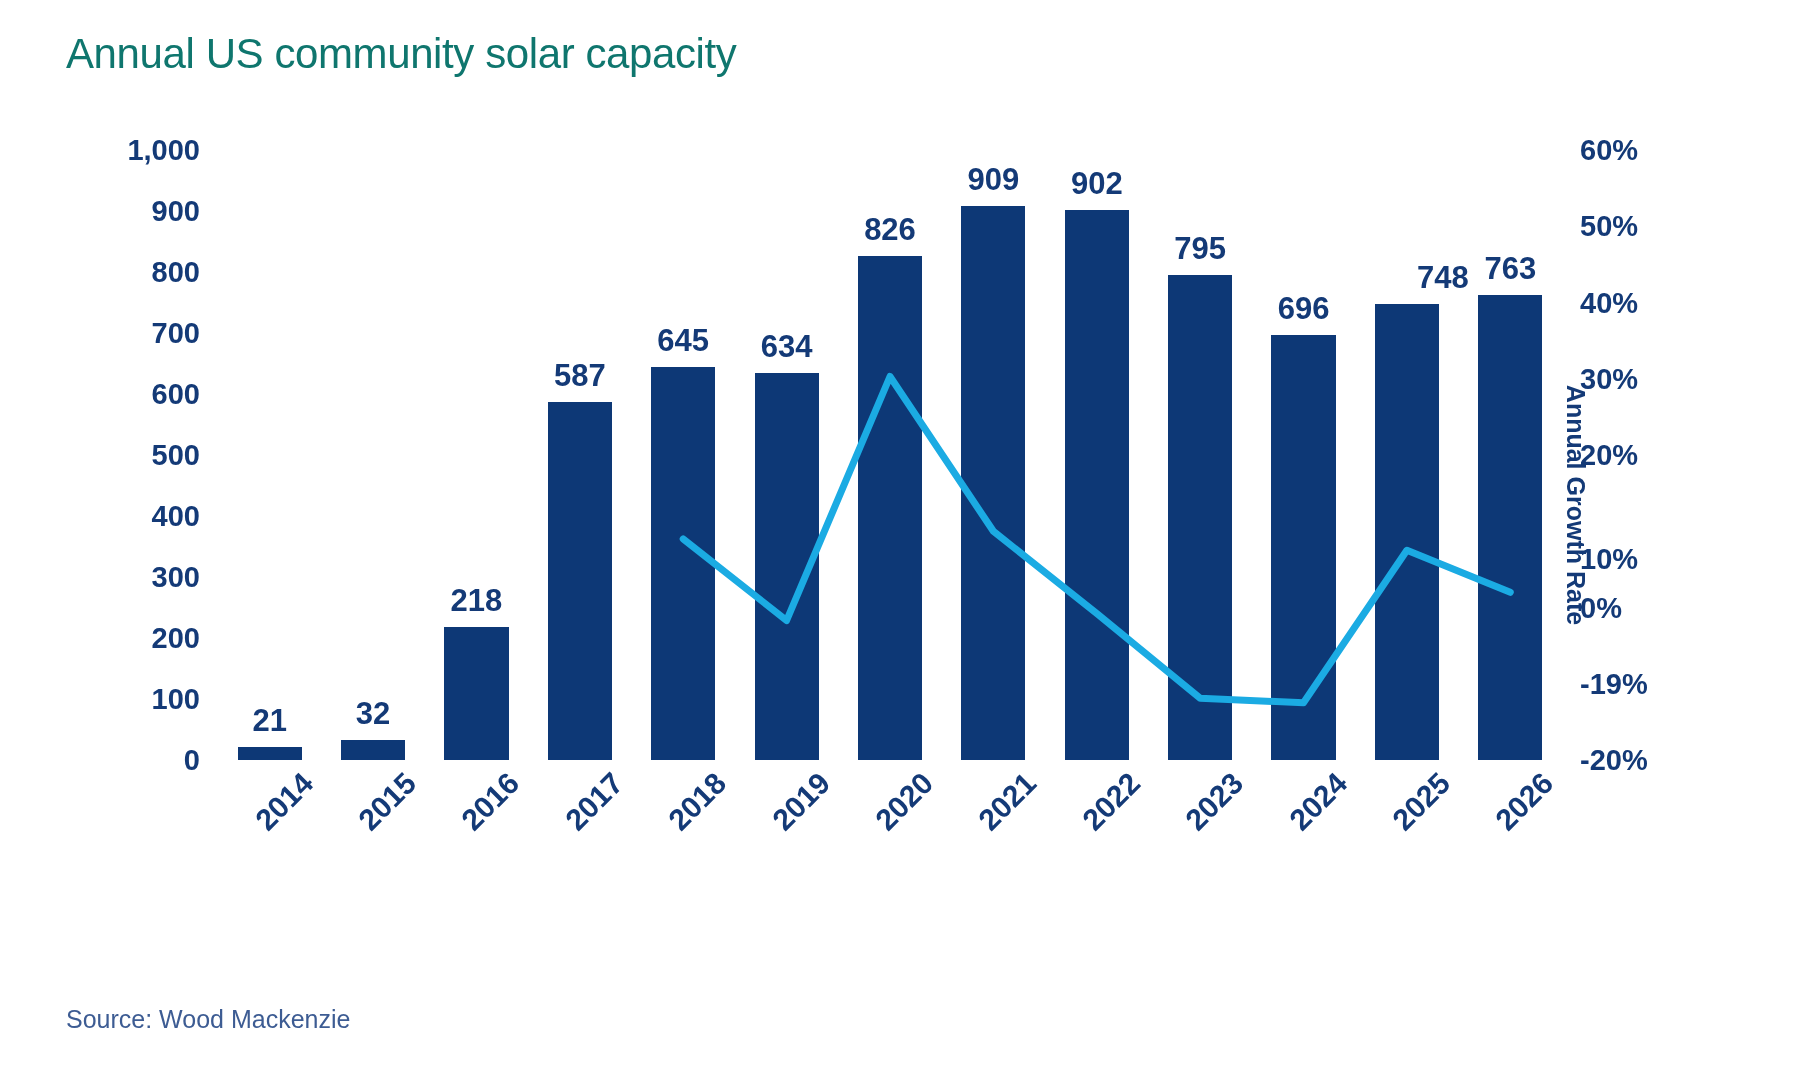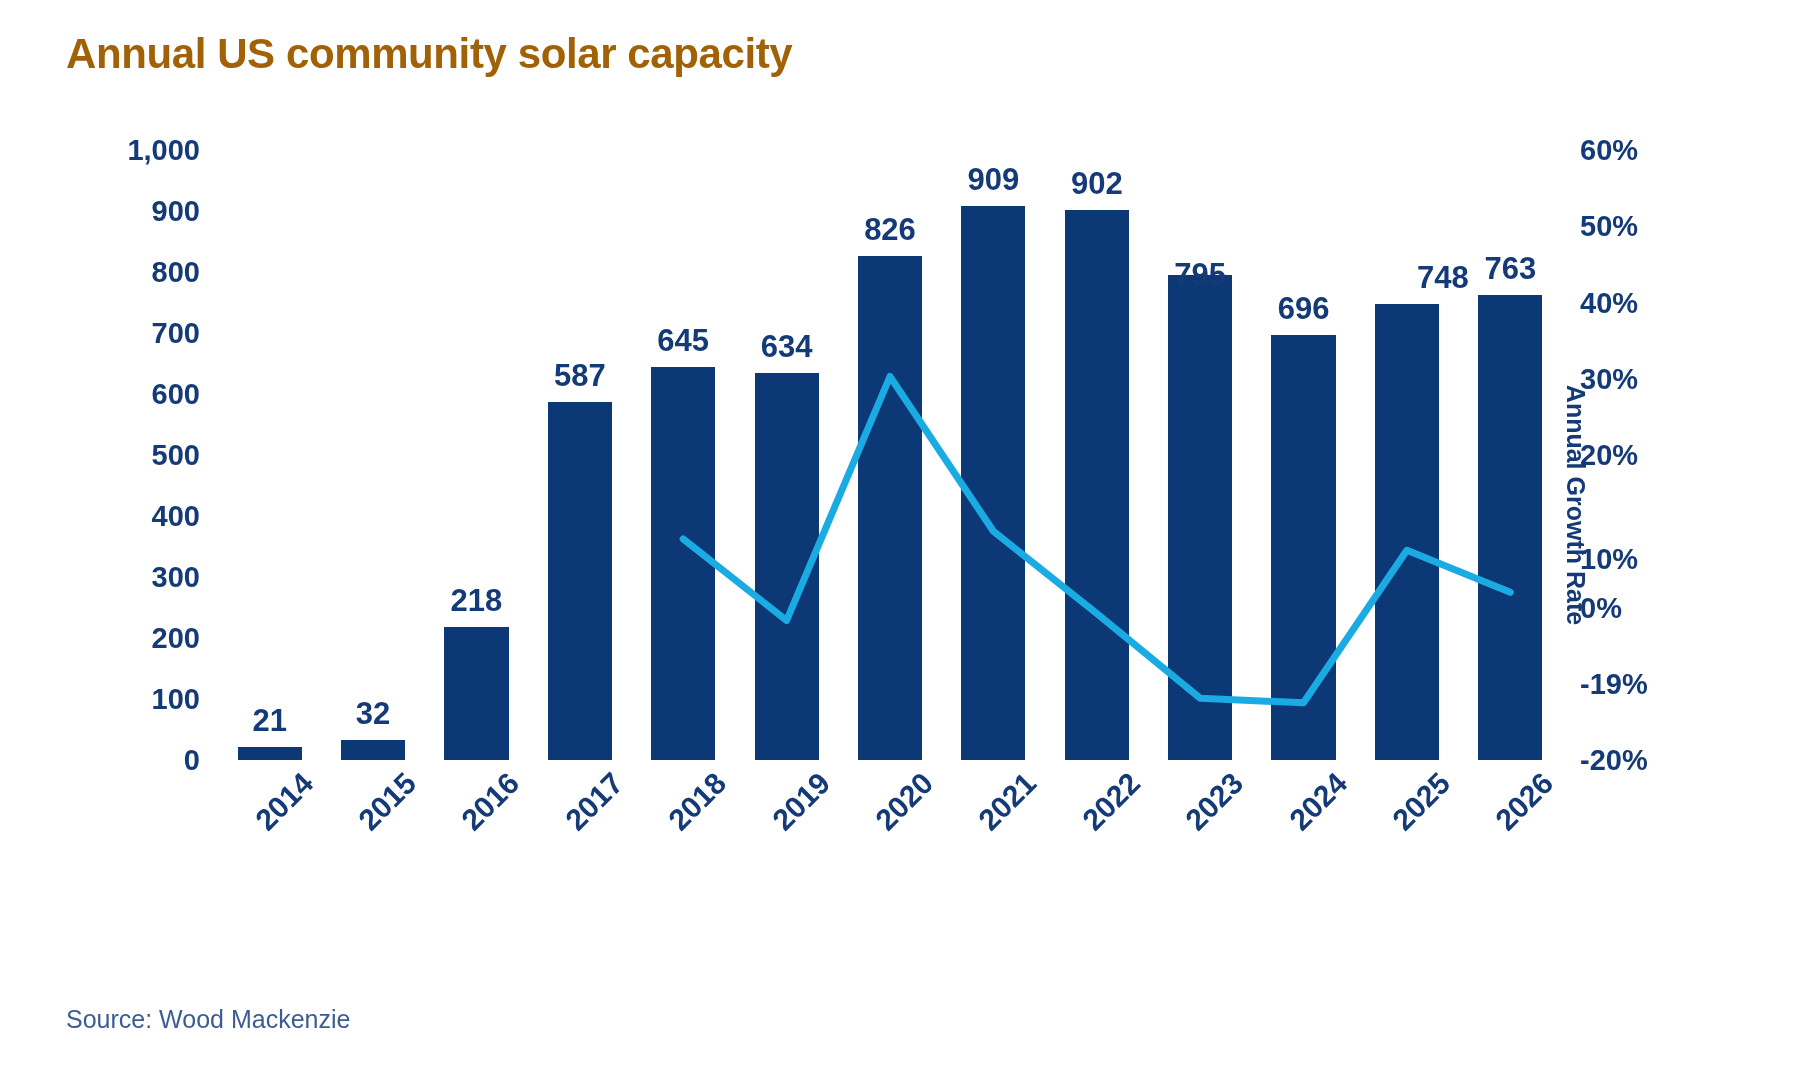--- a/index.html
+++ b/index.html
@@ -20,22 +20,22 @@
     inset: 0;
     background: #ffffff;
   }
 
   
   .chart-title {
     position: absolute;
     left: 66px;
     top: 30px;
     font-size: 42px;
-    font-weight: bold;
-    color: #a16207;
+    font-weight: normal;
+    color: #0f766e;
     letter-spacing: -0.4px;
     white-space: nowrap;
   }
 
   
   .plot-area {
     position: absolute;
     left: 218px;
     top: 150px;
     width: 1344px;
@@ -181,21 +181,21 @@
     <div id="bar-labels">
         <div class="bar-label" style="left: 51.6923px; top: 553.19px;">21</div>
         <div class="bar-label" style="left: 155.077px; top: 546.48px;">32</div>
         <div class="bar-label" style="left: 258.462px; top: 433.02px;">218</div>
         <div class="bar-label" style="left: 361.846px; top: 207.93px;">587</div>
         <div class="bar-label" style="left: 465.231px; top: 172.55px;">645</div>
         <div class="bar-label" style="left: 568.615px; top: 179.26px;">634</div>
         <div class="bar-label" style="left: 672px; top: 62.14px;">826</div>
         <div class="bar-label" style="left: 775.385px; top: 11.51px;">909</div>
         <div class="bar-label" style="left: 878.769px; top: 15.78px;">902</div>
-        <div class="bar-label" style="left: 982.154px; top: 81.05px; margin-top: 26px;">795</div>
+        <div class="bar-label" style="left: 982.154px; top: 81.05px;">795</div>
         <div class="bar-label" style="left: 1085.54px; top: 141.44px;">696</div>
         <div class="bar-label" style="left: 1188.92px; top: 109.72px; margin-left: 36px;">748</div>
         <div class="bar-label" style="left: 1292.31px; top: 100.57px;">763</div>
       </div>
     <svg class="line-svg" id="line-layer" viewBox="0 0 1344 610" preserveAspectRatio="none">
         <polyline points="465.2,388.9 568.6,470.5 672.0,226.5 775.4,381.3 878.8,463.6 982.2,548.2 1085.5,552.8 1188.9,400.3 1292.3,442.3" fill="none" stroke="#1BABE3" stroke-width="7" stroke-linejoin="round" stroke-linecap="round"></polyline>
       </svg>
     <div id="xticks">
         <div class="xtick-wrap" style="left: 77.6923px;">
           <div class="xtick">2014</div>

